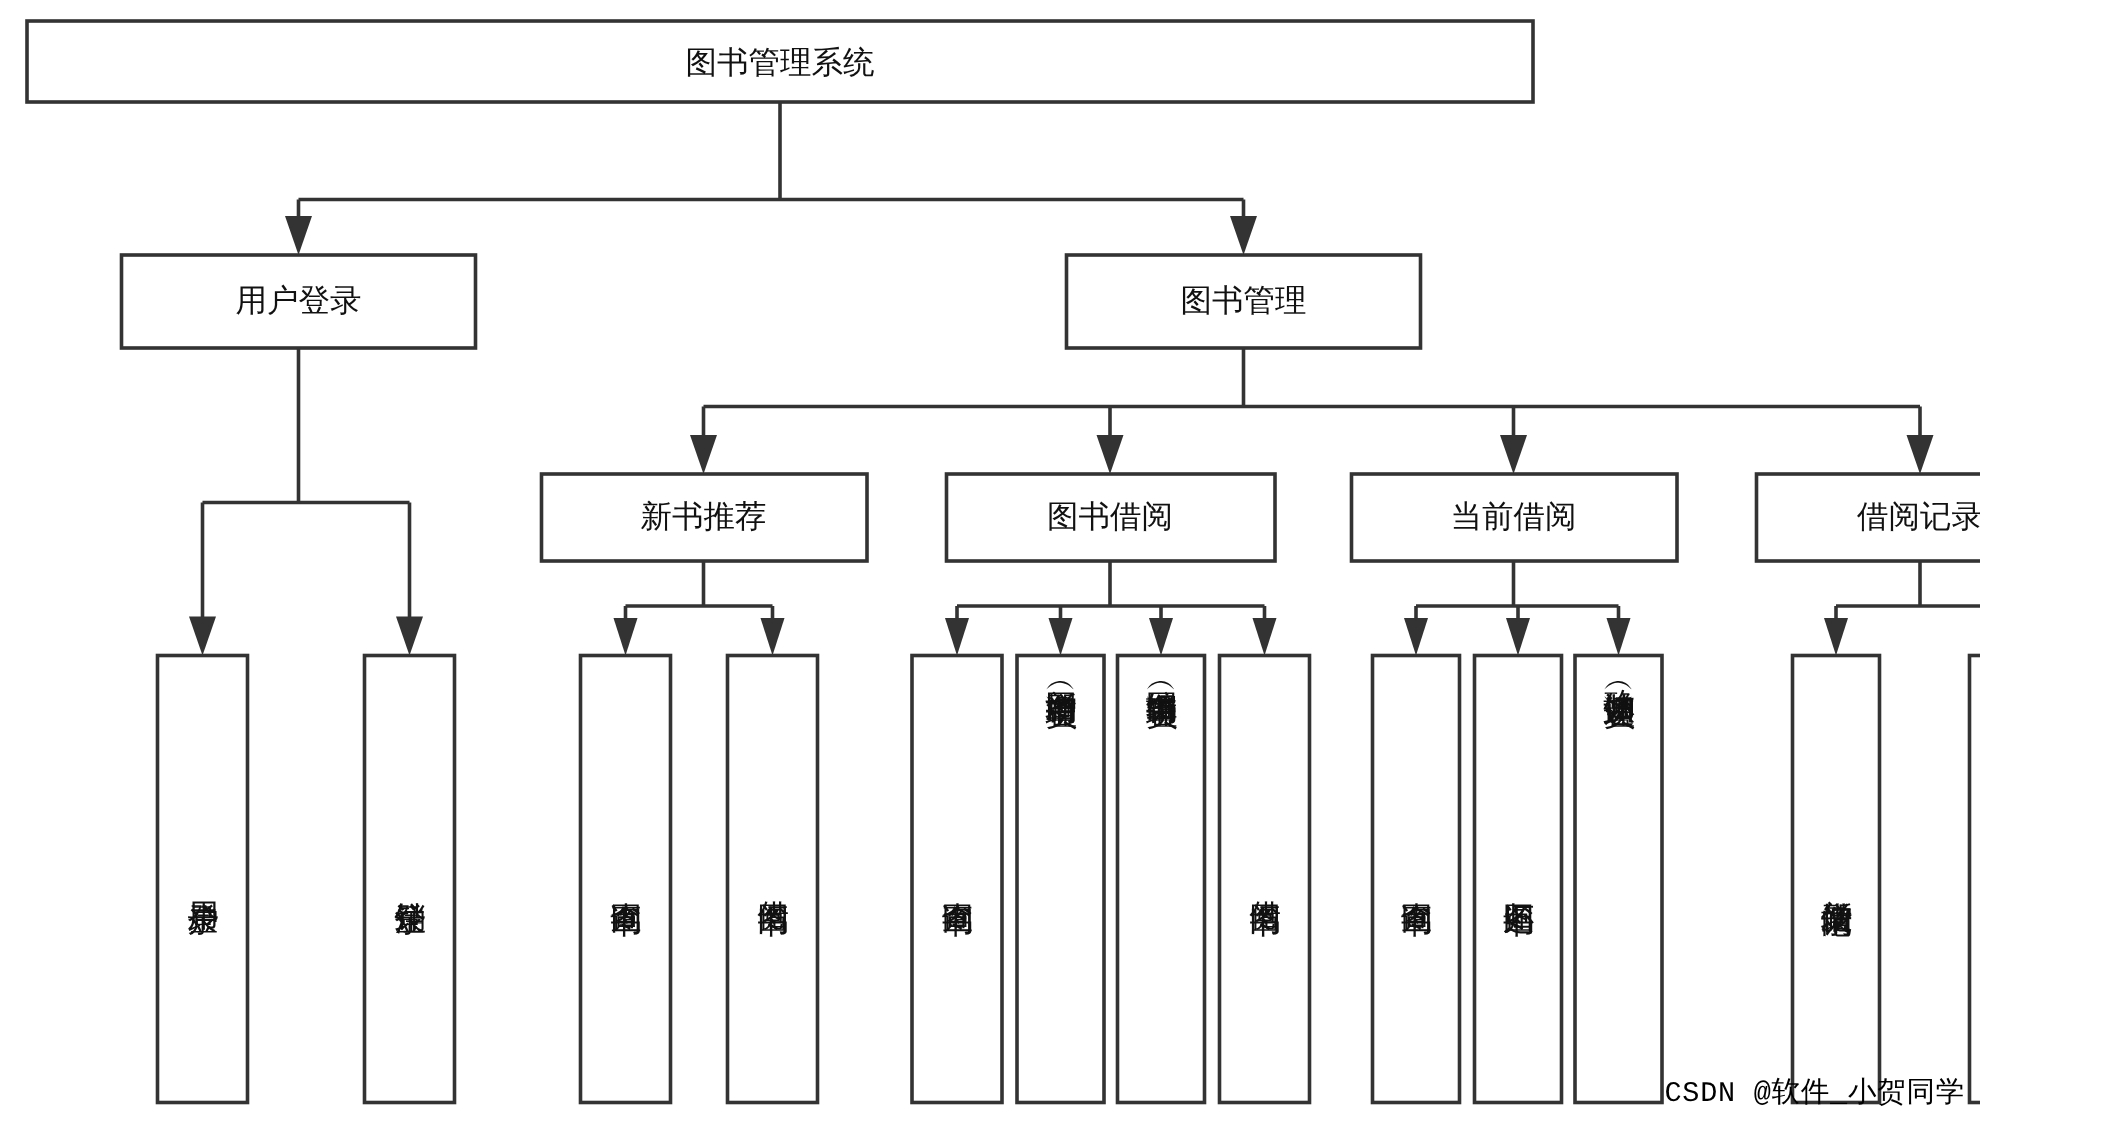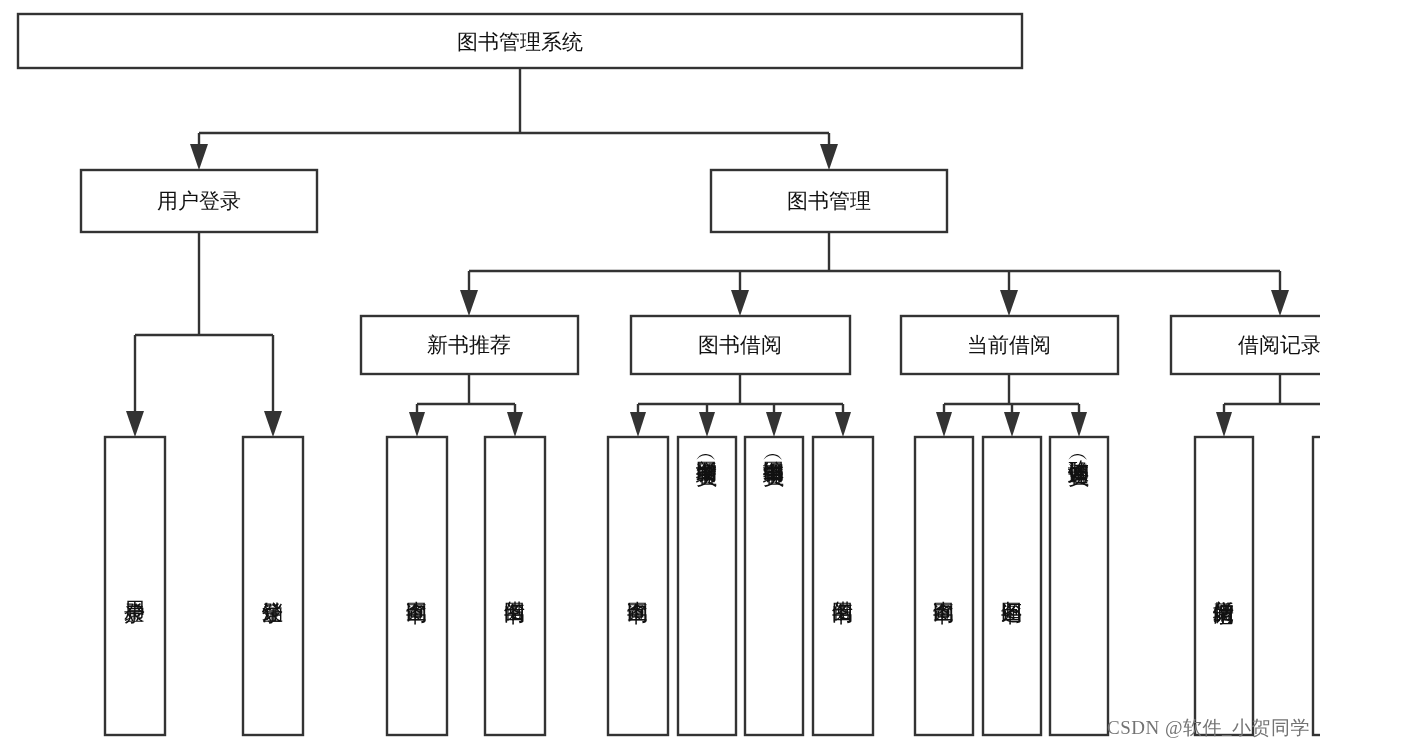--- a/index.html
+++ b/index.html
@@ -58,23 +58,23 @@
     display: flex;
     align-items: center;
     justify-content: flex-start;
     white-space: nowrap;
     pointer-events: none;
   }
   .watermark {
     position: absolute;
     right: 10px;
     bottom: 6px;
-    font-family: Liberation Serif, serif;
+    font-family: Liberation Mono, monospace;
     font-size: 19px;
-    color: #737373;
+    color: #000000;
     white-space: nowrap;
     letter-spacing: 0.5px;
   }
 </style>
 </head>
 <body>
 
 <div id="stage">
 
   <svg id="diagram-svg" viewBox="0 0 1405 747">

